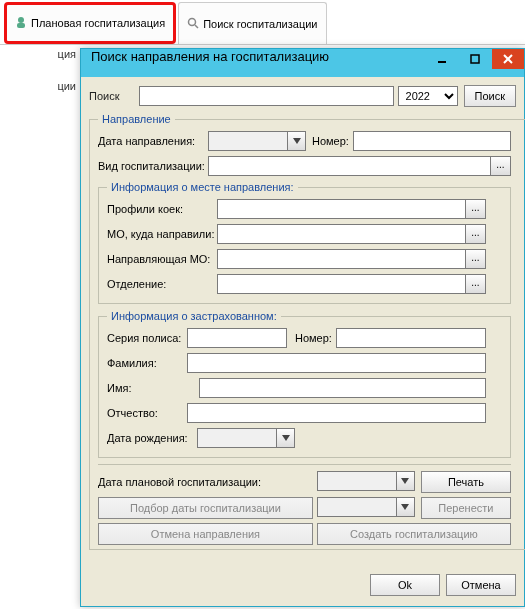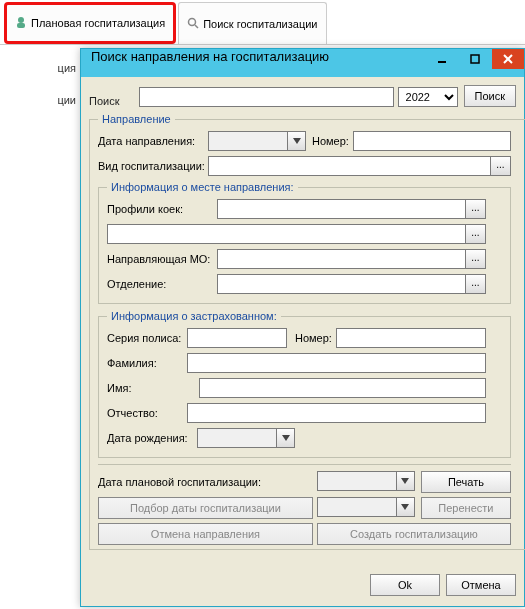--- a/index.html
+++ b/index.html
@@ -32,21 +32,21 @@
     border-top-left-radius: 3px;
     border-top-right-radius: 3px;
   }
   .bg-tab.highlighted {
     border: 3px solid #e11;
     border-radius: 4px;
   }
   .bg-tab .icon { margin-right: 4px; }
   .bg-sidebar {
     position: absolute;
-    top: 52px;
+    top: 38px;
     left: 0;
     width: 80px;
   }
   .bg-sidebar div {
     padding: 10px 4px;
     text-align: right;
     color: #333;
   }
   
   .dialog {
@@ -80,21 +80,21 @@
     margin-left: 1px;
   }
   .titlebar .btn.close { background: #d9431f; color: #fff; }
   .titlebar .btn svg { display: block; }
   .content {
     padding: 8px;
     background: #ece9d8;
   }
   .row {
     display: flex;
-    align-items: flex-end;
+    align-items: center;
     margin-bottom: 6px;
   }
   .row label.l {
     width: 118px;
     text-align: left;
     color: #222;
     padding-right: 4px;
   }
   input[type=text], select {
     height: 20px;
@@ -266,20 +266,21 @@
       </div>
 
       <fieldset>
         <legend>Информация о месте направления:</legend>
         <div class="field-line">
           <label class="fl">Профили коек:</label>
           <input type="text" class="txt" value="" style="">
           <div class="dots-btn">...</div>
         </div>
         <div class="field-line">
+          <label class="fl">МО, куда направили:</label>
           <input type="text" class="txt" value="" style="">
           <div class="dots-btn">...</div>
         </div>
         <div class="field-line">
           <label class="fl">Направляющая МО:</label>
           <input type="text" class="txt" value="" style="">
           <div class="dots-btn">...</div>
         </div>
         <div class="field-line">
           <label class="fl">Отделение:</label>

